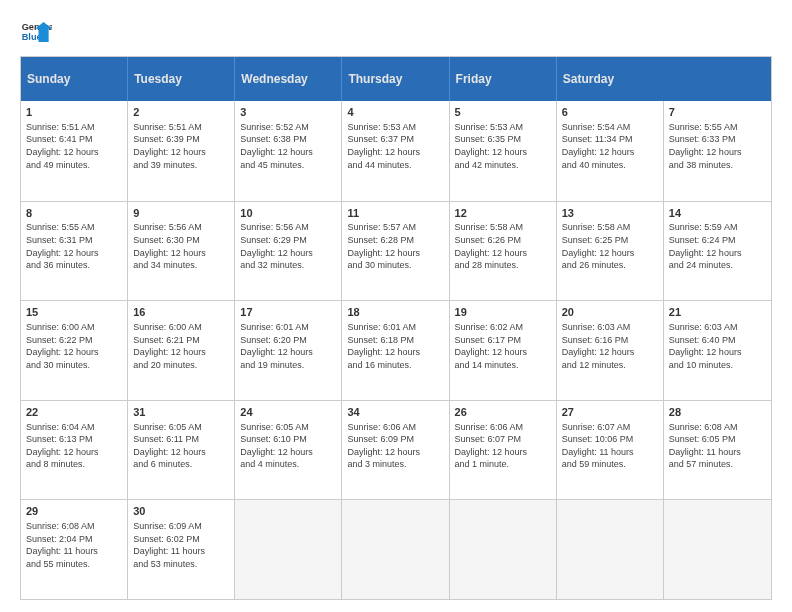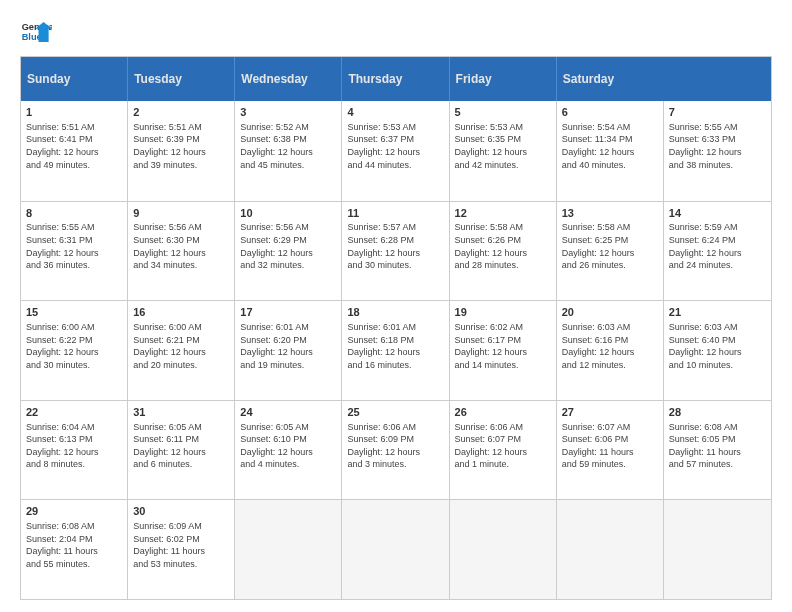--- a/index.html
+++ b/index.html
@@ -297,37 +297,37 @@
             <div class="cell-text">and 6 minutes.</div>
           </div>
           <div class="cal-cell">
             <span class="day-num">24</span>
             <div class="cell-text">Sunrise: 6:05 AM</div>
             <div class="cell-text">Sunset: 6:10 PM</div>
             <div class="cell-text">Daylight: 12 hours</div>
             <div class="cell-text">and 4 minutes.</div>
           </div>
           <div class="cal-cell">
-            <span class="day-num">25</span>
+            <span class="day-num">34</span>
             <div class="cell-text">Sunrise: 6:06 AM</div>
             <div class="cell-text">Sunset: 6:09 PM</div>
             <div class="cell-text">Daylight: 12 hours</div>
             <div class="cell-text">and 3 minutes.</div>
           </div>
           <div class="cal-cell">
             <span class="day-num">26</span>
             <div class="cell-text">Sunrise: 6:06 AM</div>
             <div class="cell-text">Sunset: 6:07 PM</div>
             <div class="cell-text">Daylight: 12 hours</div>
             <div class="cell-text">and 1 minute.</div>
           </div>
           <div class="cal-cell">
             <span class="day-num">27</span>
             <div class="cell-text">Sunrise: 6:07 AM</div>
-            <div class="cell-text">Sunset: 6:06 PM</div>
+            <div class="cell-text">Sunset: 10:06 PM</div>
             <div class="cell-text">Daylight: 11 hours</div>
             <div class="cell-text">and 59 minutes.</div>
           </div>
           <div class="cal-cell">
             <span class="day-num">28</span>
             <div class="cell-text">Sunrise: 6:08 AM</div>
             <div class="cell-text">Sunset: 6:05 PM</div>
             <div class="cell-text">Daylight: 11 hours</div>
             <div class="cell-text">and 57 minutes.</div>
           </div>

